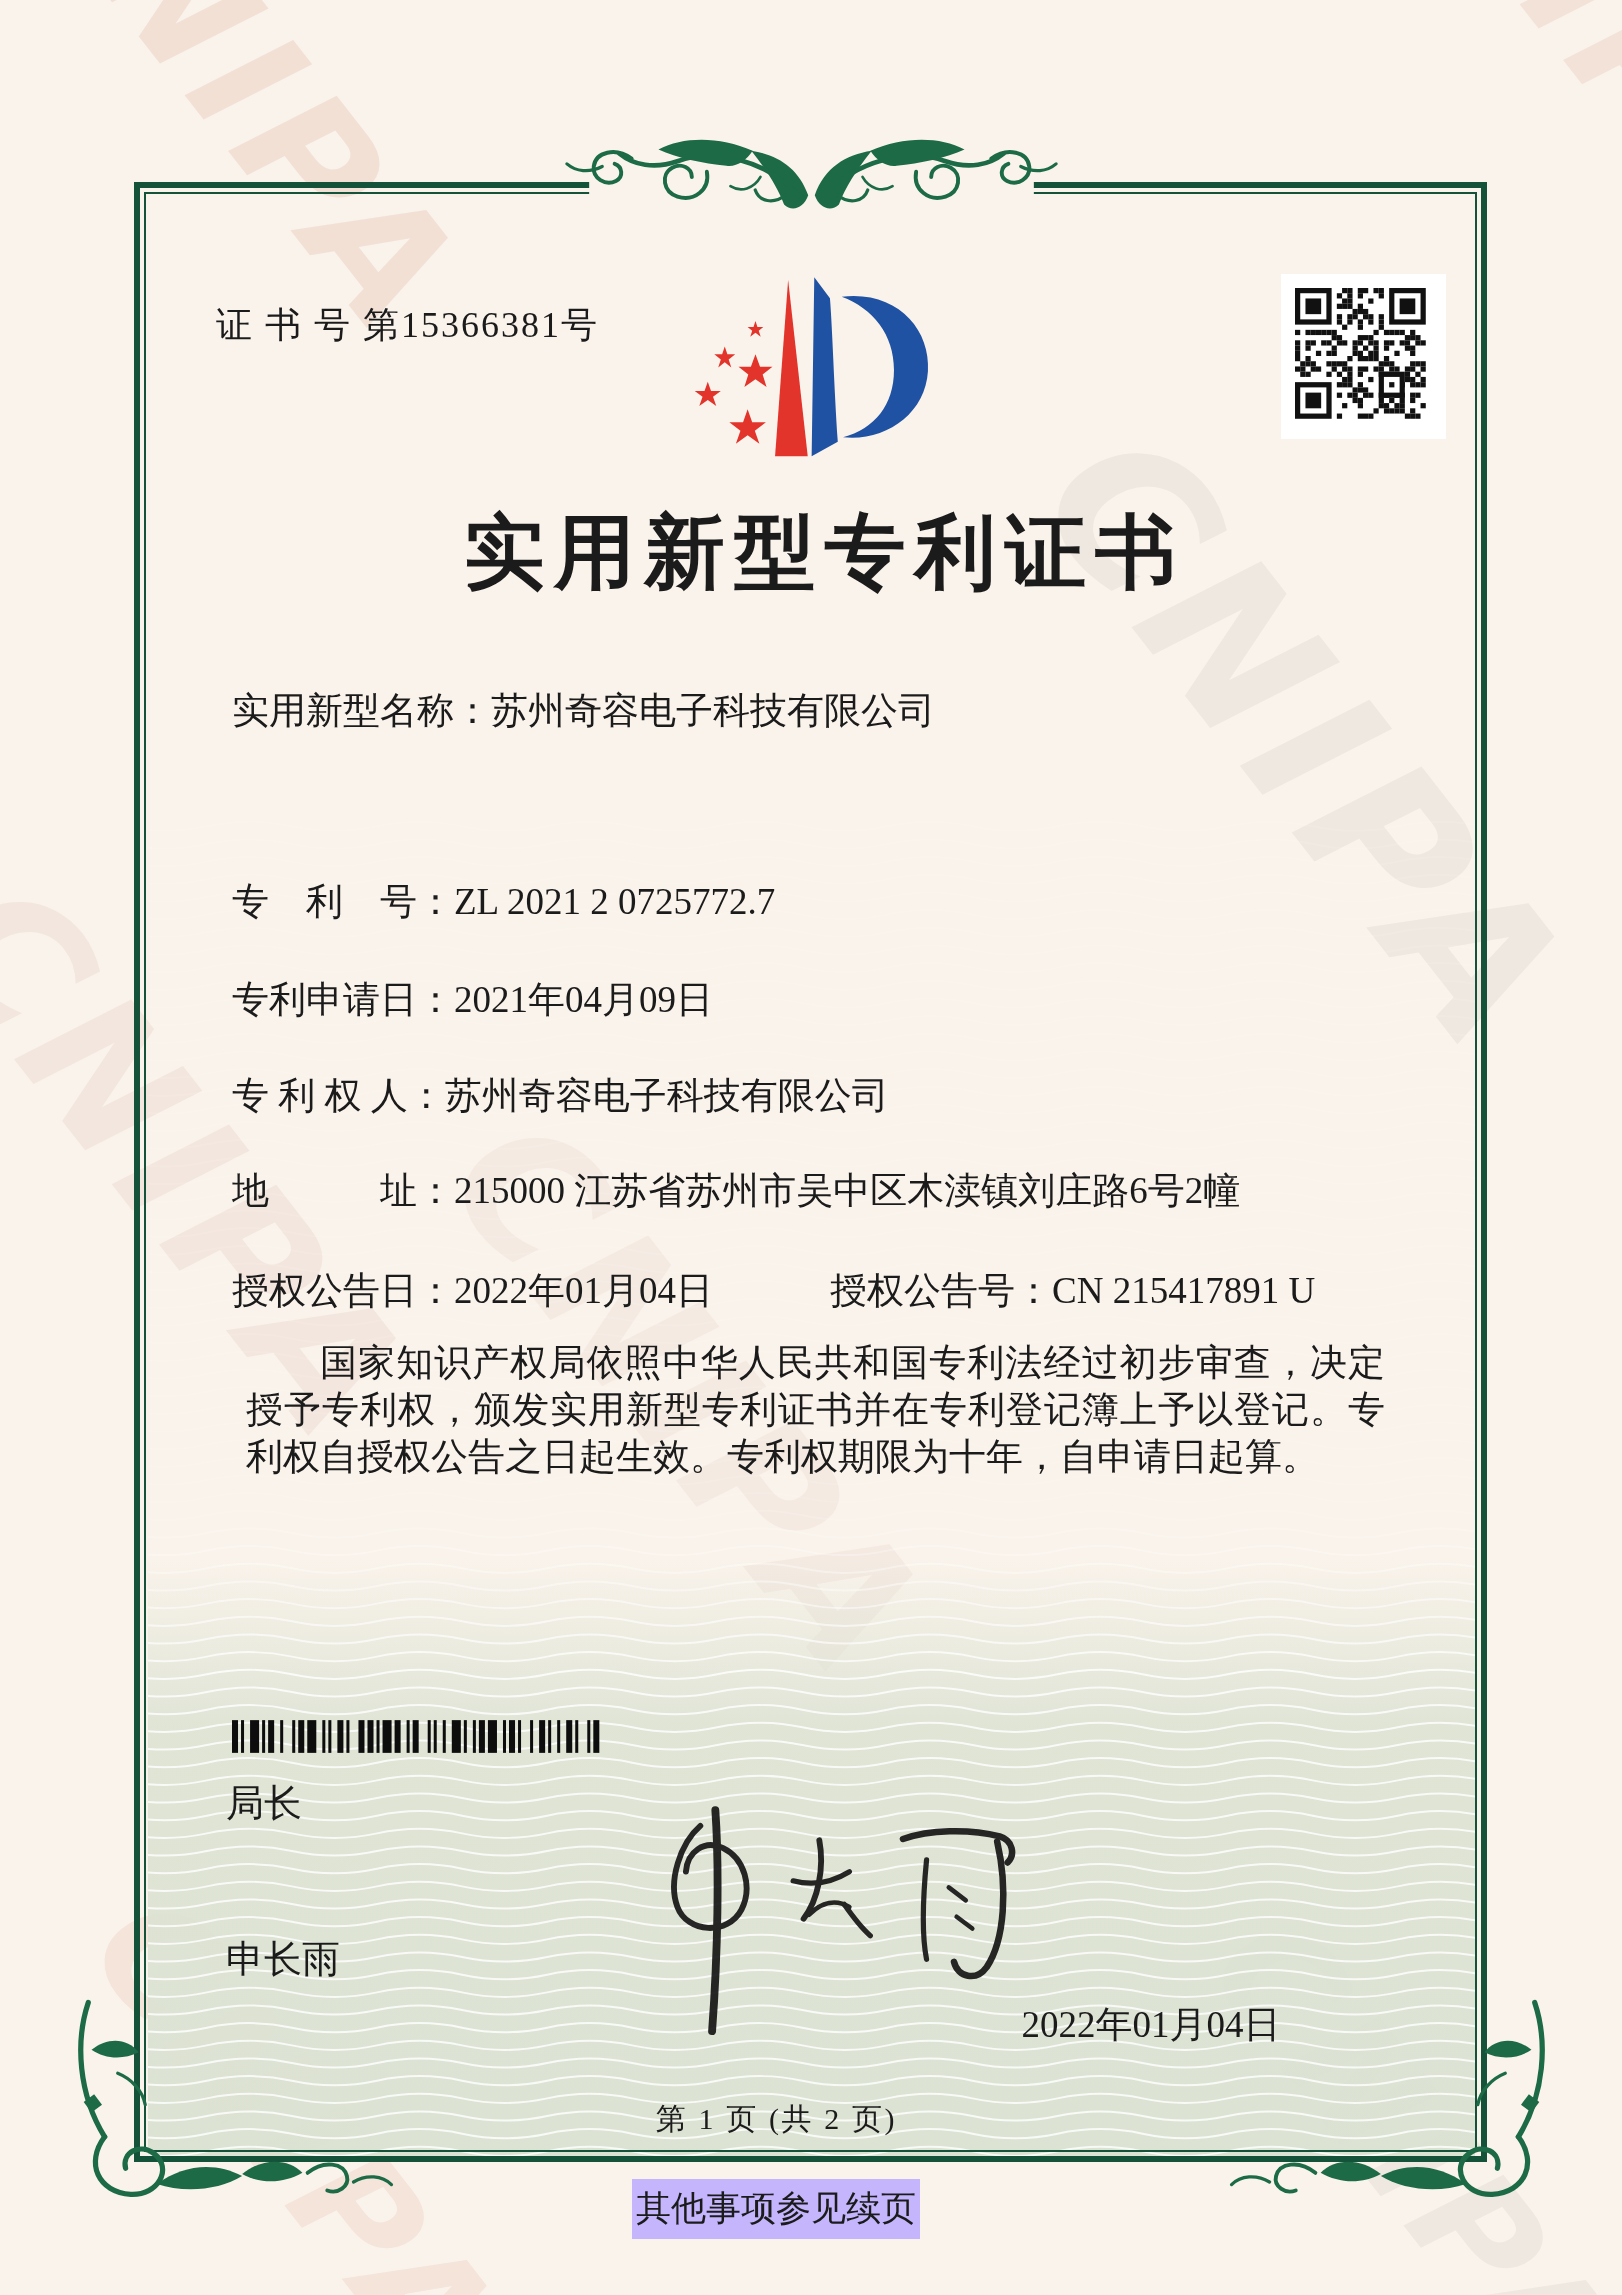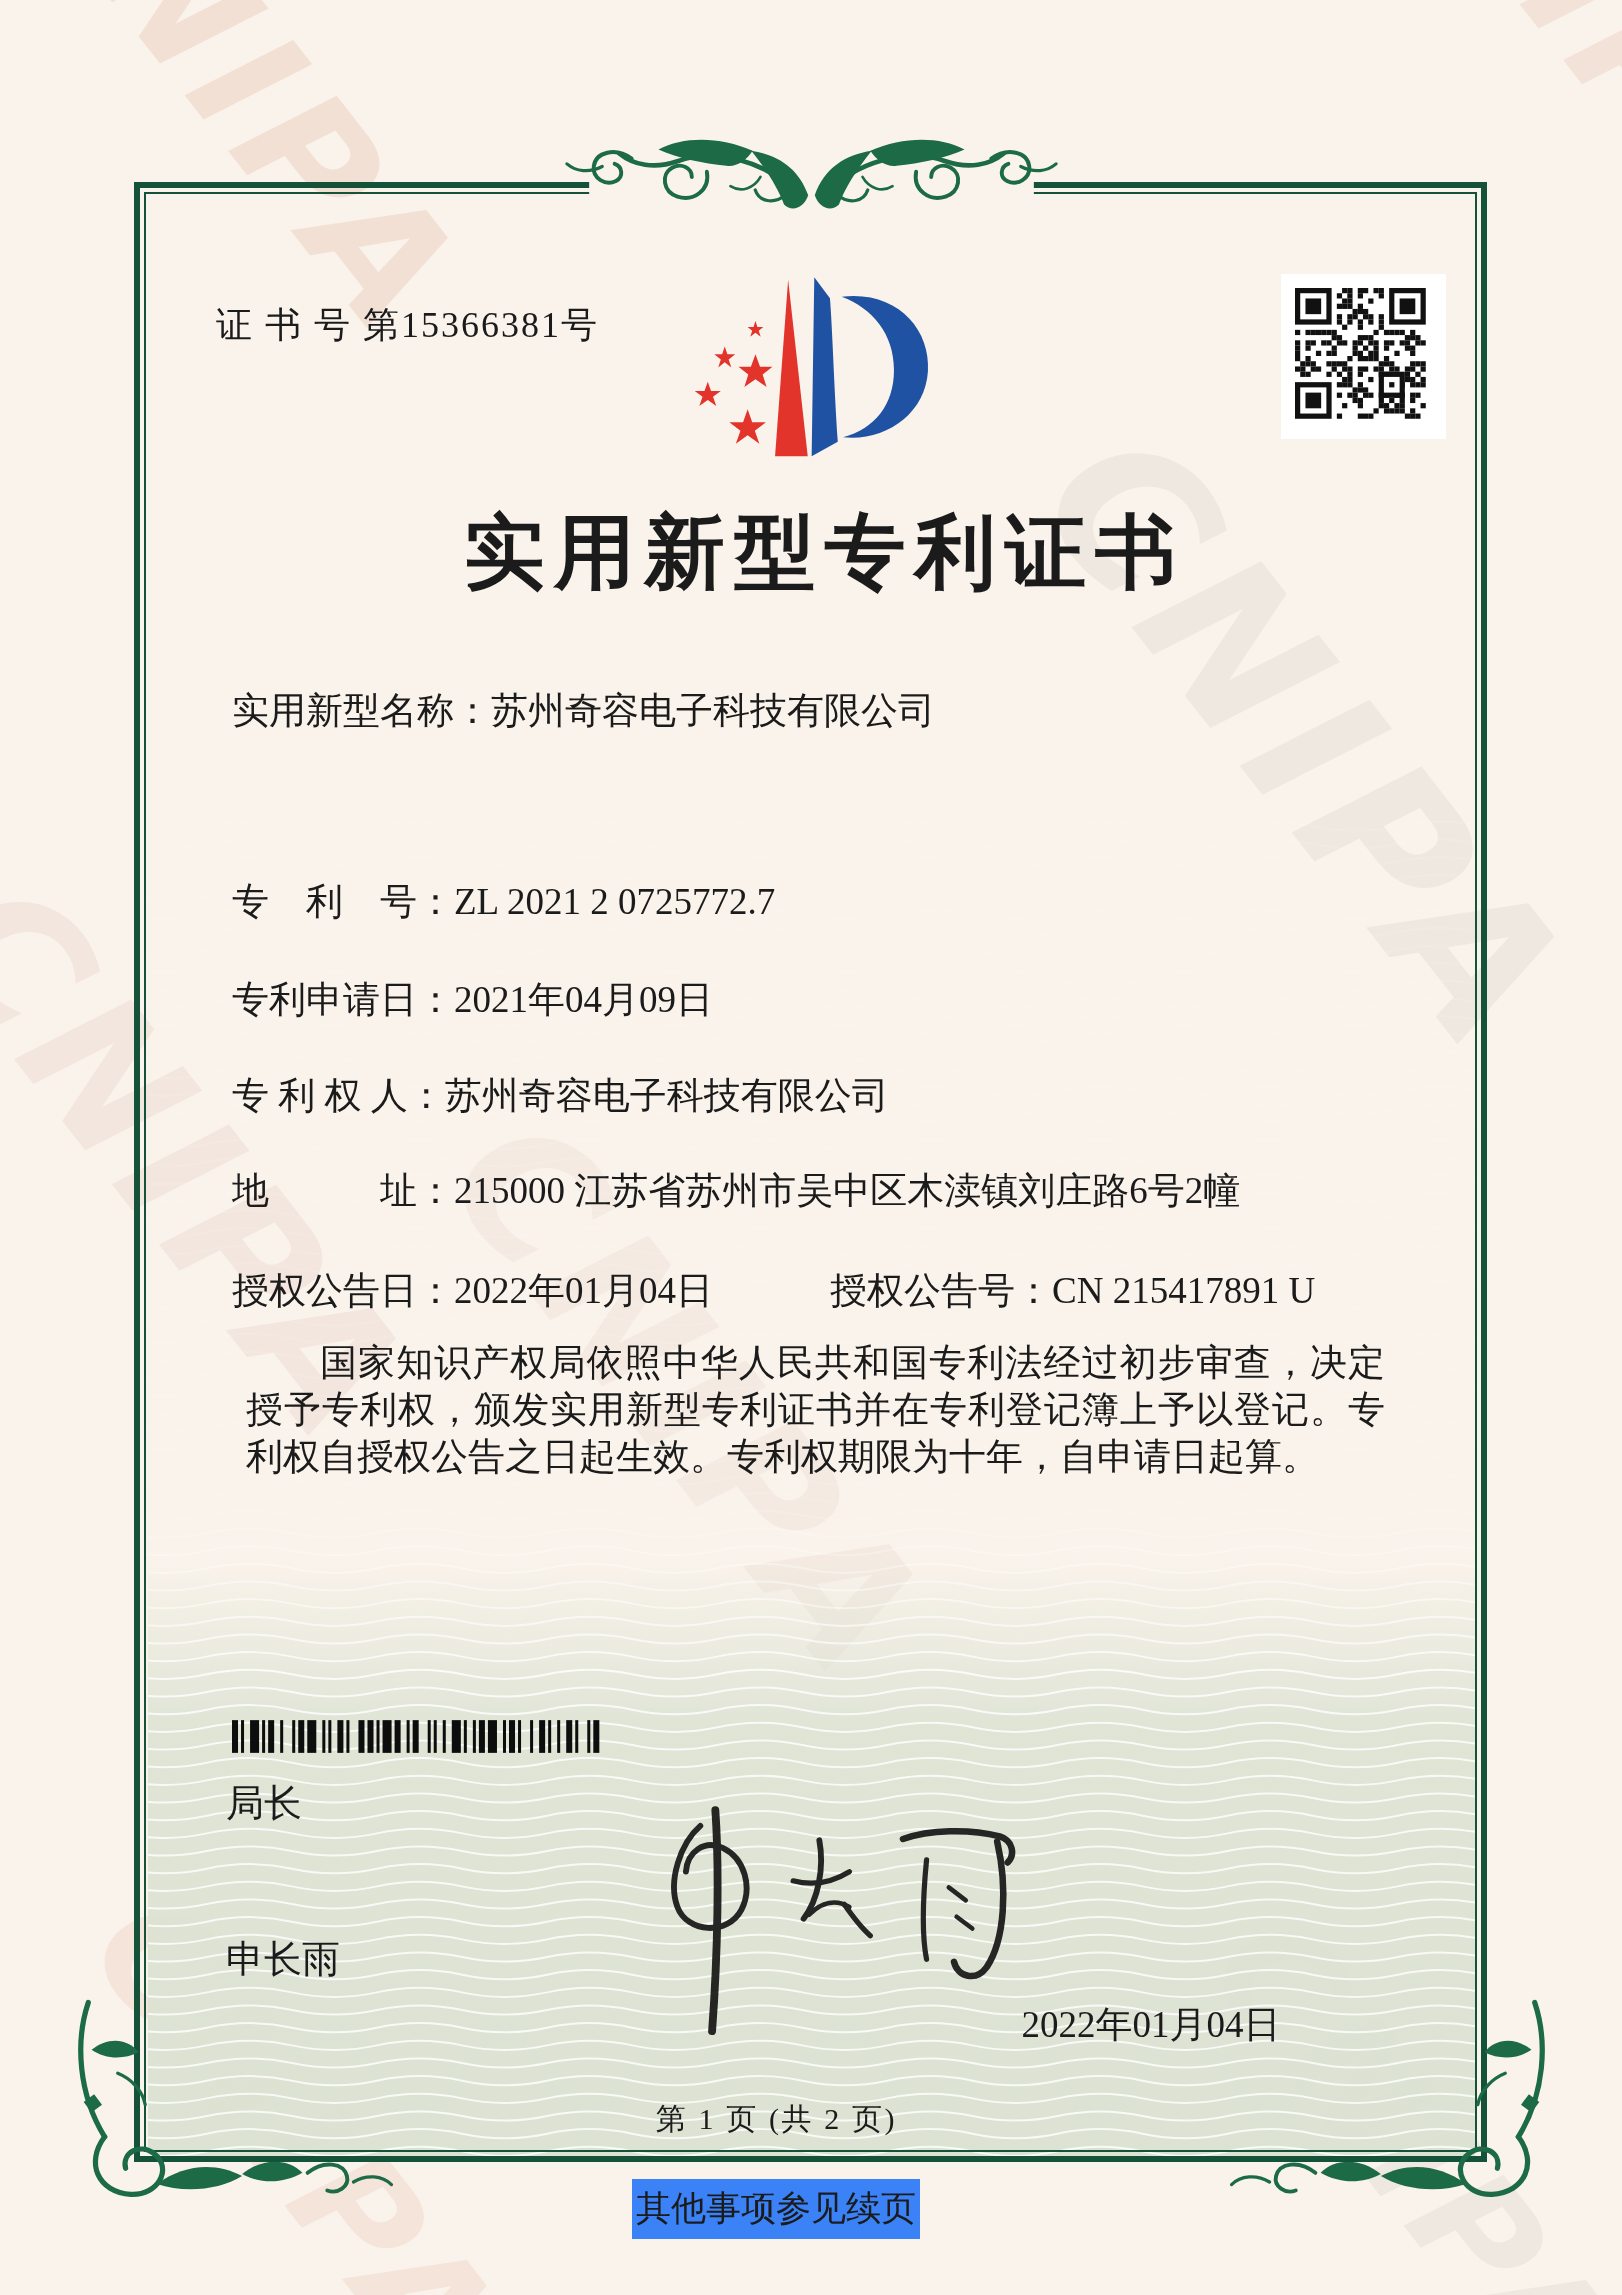--- a/index.html
+++ b/index.html
@@ -46,21 +46,21 @@
   .paras{position:absolute;left:230px;top:1323px;width:1171px;font-size:37px;
     line-height:47px;text-align:justify;}
   .paras p{margin:16px;text-indent:2em;}
   .barcode{position:absolute;left:232px;top:1720px;}
   .signer-title{position:absolute;left:226px;top:1778px;font-size:38px;}
   .signer-name{position:absolute;left:226px;top:1934px;font-size:38px;}
   .signature{position:absolute;left:563px;top:1801px;}
   .issue-date{position:absolute;left:968px;top:2000px;width:366px;text-align:center;font-size:37px;}
   .pageno{position:absolute;left:122px;top:2099px;width:1309px;text-align:center;
     font-size:30px;letter-spacing:2.6px;}
-  .strip{position:absolute;left:632px;top:2179px;width:288px;height:60px;background:#3b82f6;
+  .strip{position:absolute;left:632px;top:2179px;width:288px;height:60px;background:#c4b5fd;
     z-index:6;text-align:center;line-height:60px;font-size:35px;}
 </style>
 </head>
 <body>
 
 <div class="page">
 
   <div class="wm wm1">CNIPA</div>
   <div class="wm wm2">CNIPA</div>
   <div class="wm wm3">CNIPA</div>

